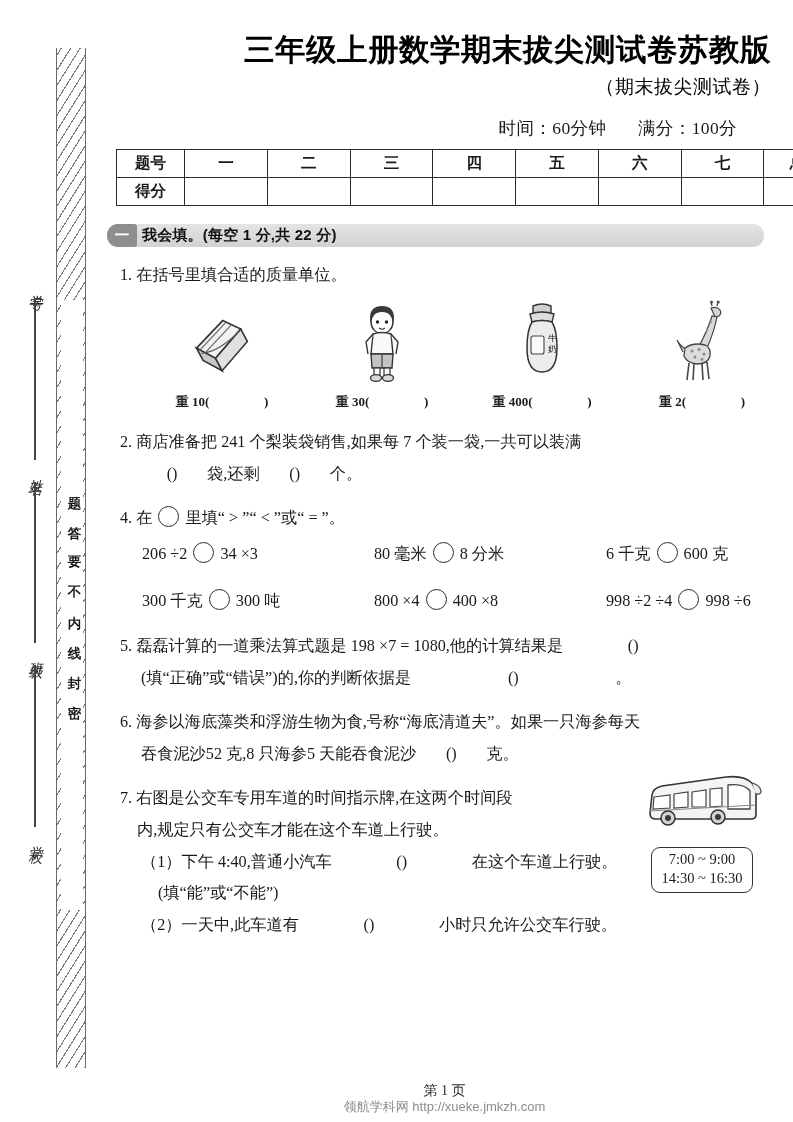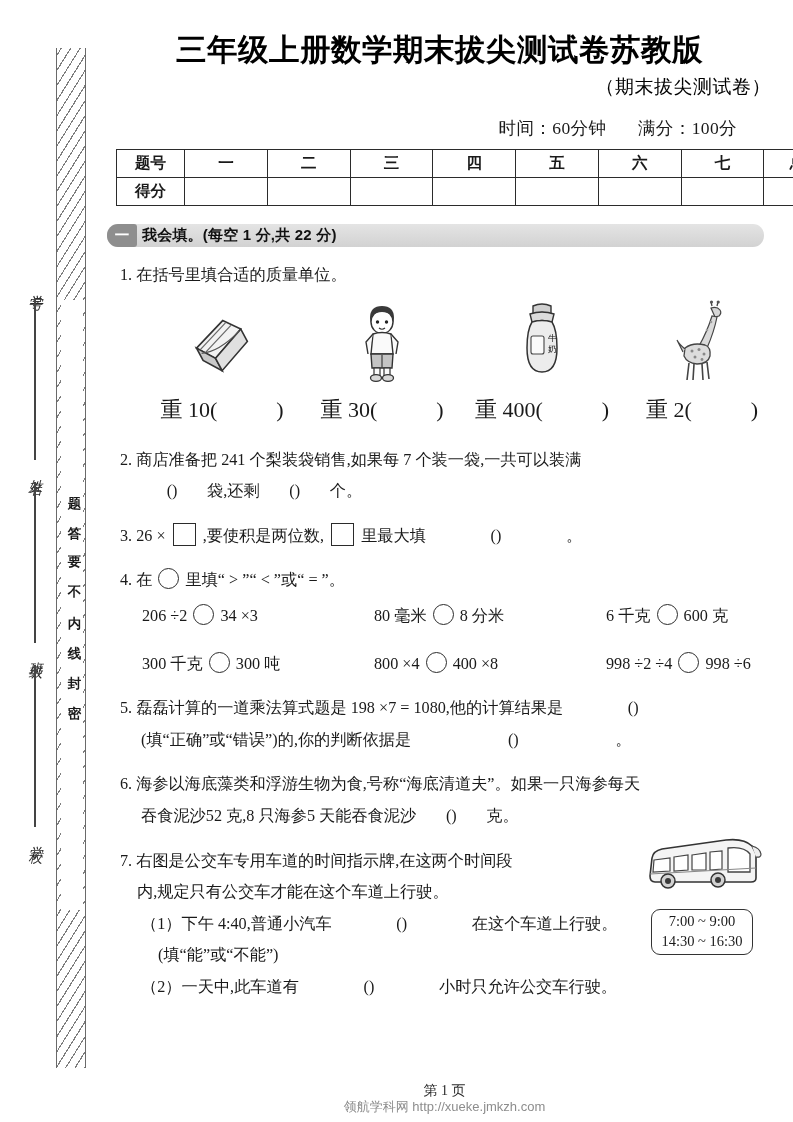--- a/index.html
+++ b/index.html
@@ -86,21 +86,21 @@
     padding: 26px 22px 0 8px;
   }
 
   
   #paper-title {
     font-family: "Liberation Sans", "DejaVu Sans", sans-serif;
     font-weight: 700;
     font-size: 30.5px;
     letter-spacing: 0.5px;
     line-height: 1.12;
-    text-align: center;
+    text-align: right;
     margin: 6px 0 0 4px;
     white-space: nowrap;
     color: #000;
   }
   #paper-subtitle {
     font-family: "Liberation Sans", "DejaVu Sans", sans-serif;
     font-size: 19px;
     text-align: right;
     margin: 8px 0 0 0;
     letter-spacing: 0.5px;
@@ -201,21 +201,21 @@
     margin: 6px 0 0 22px;
     width: 640px;
   }
   .pic-cell {
     width: 160px;
     display: flex;
     flex-direction: column;
     align-items: center;
   }
   .pic-art { height: 86px; display: flex; align-items: flex-end; justify-content: center; }
-  .pic-caption { font-size: 22px; margin-top: 5px; white-space: nowrap; }
+  .pic-caption { font-size: 13px; margin-top: 5px; white-space: nowrap; font-weight: bold; }
 
   
   .cmp-grid {
     margin: 4px 0 0 22px;
     display: grid;
     grid-template-columns: 232px 232px auto;
     row-gap: 16px;
     font-size: 16.2px;
   }
   .cmp-cell { white-space: nowrap; }
@@ -441,31 +441,20 @@
     <div class="q-line">2. 商店准备把 241 个梨装袋销售,如果每 7 个装一袋,一共可以装满</div>
     <div class="q-line">
       <span class="indent"></span>
       <span class="blank-paren"></span>
       <span>袋,还剩</span>
       <span class="blank-paren"></span>
       <span>个。</span>
     </div>
   </div>
 
-  <div class="q">
-    <div class="q-line">
-      <span>3. 26 ×</span>
-      <span class="box-blank"></span>
-      <span>,要使积是两位数,</span>
-      <span class="box-blank"></span>
-      <span>里最大填</span>
-      <span class="blank-paren blank-wide"></span>
-      <span>。</span>
-    </div>
-  </div>
 
   <div class="q">
     <div class="q-line">
       <span>4. 在</span>
       <span class="circ-blank"></span>
       <span>里填“ &gt; ”“ &lt; ”或“ = ”。</span>
     </div>
 
     <div class="cmp-grid">
       <div class="cmp-cell">

